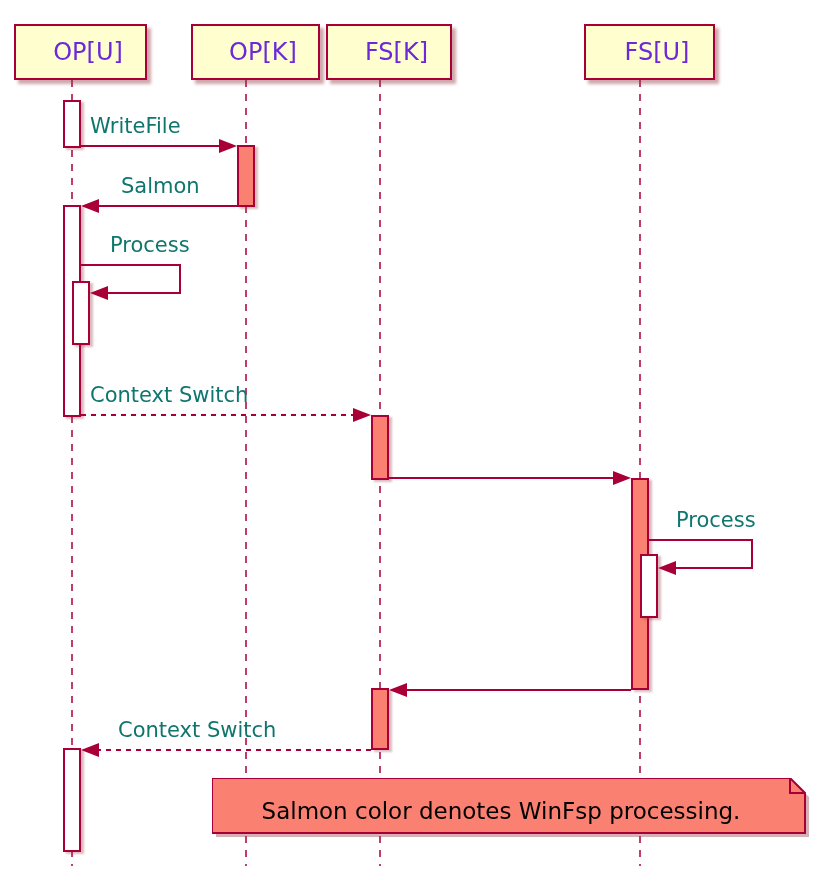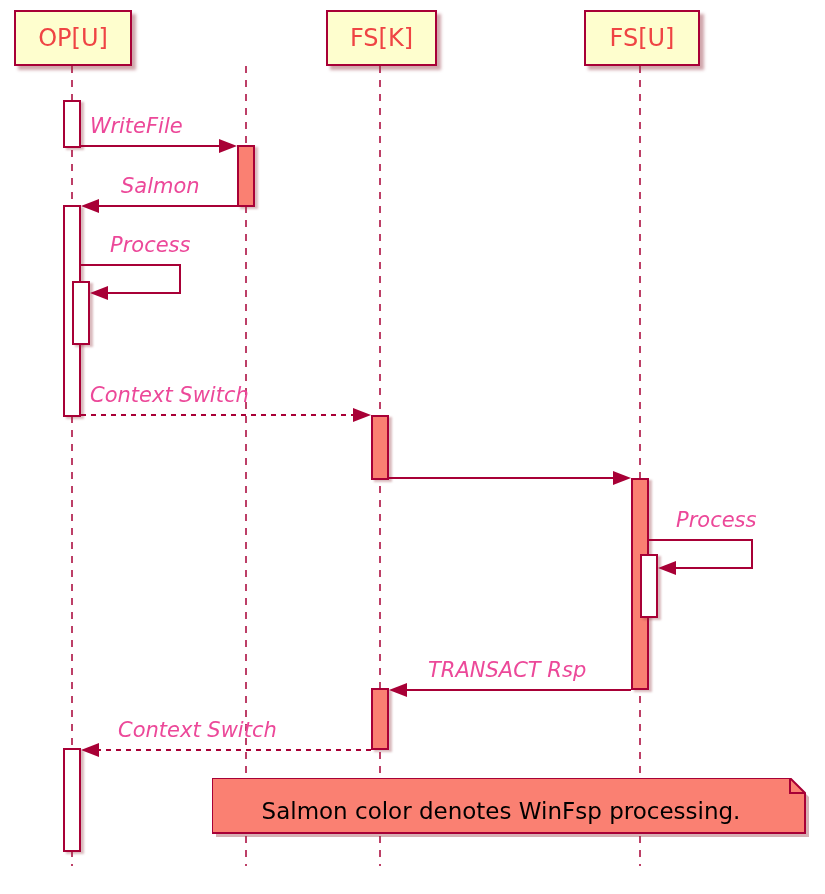--- a/index.html
+++ b/index.html
@@ -2,37 +2,37 @@
 <html><head>
 <meta charset="utf-8">
 <style>
   html,body{margin:0;padding:0;background:#ffffff;}
   #canvas{
     position:relative;width:825px;height:894px;background:#ffffff;
     font-family:"DejaVu Sans", sans-serif;overflow:hidden;
   }
   svg.layer{position:absolute;left:0;top:0;}
   .participant{
-    position:absolute;top:10px;height:52px;
+    position:absolute;top:24px;height:52px;
     background:#FEFECE;border:2px solid #A80036;
     box-shadow:4px 4px 3px rgba(150,60,70,.45);
     display:flex;align-items:center;justify-content:center;
-    font-size:24px;color:#ef4444;z-index:6;
+    font-size:24px;color:#6d28d9;z-index:6;padding-left:15px;
   }
   .bar{
     position:absolute;width:18px;box-sizing:border-box;
     border:2px solid #A80036;
     box-shadow:3px 2px 2px rgba(150,60,70,.35);
     z-index:2;
   }
   .bar.white{background:#ffffff;}
   .bar.salmon{background:#FA8072;}
   .msg-label{
-    position:absolute;font-size:21px;line-height:26px;color:#ec4899;
-    white-space:nowrap;z-index:4;font-style:italic;
+    position:absolute;font-size:21px;line-height:26px;color:#0f766e;
+    white-space:nowrap;z-index:4;
   }
   #note-svg{position:absolute;left:212px;top:778px;z-index:5;}
   #note-text{
     position:absolute;left:212px;top:778px;width:578px;height:65px;
     display:flex;align-items:center;justify-content:center;
     font-size:23px;color:#000;z-index:5;
   }
 </style>
 </head>
 <body>
@@ -79,33 +79,35 @@
       <polygon points="389,690 407,683 407,697"></polygon>
       <polygon points="81,750 99,743 99,757"></polygon>
     </g>
   </svg>
 
   <div class="msg-label" style="left:90px;top:113px">WriteFile</div>
   <div class="msg-label" style="left:121px;top:173px">Salmon</div>
   <div class="msg-label" style="left:110px;top:232px">Process</div>
   <div class="msg-label" style="left:90px;top:382px">Context Switch</div>
   <div class="msg-label" style="left:676px;top:507px">Process</div>
-  <div class="msg-label" style="left:428px;top:657px">TRANSACT Rsp</div>
   <div class="msg-label" style="left:118px;top:717px">Context Switch</div>
 
   <svg id="note-svg" width="602" height="64">
     <polygon points="4,4 582,4 597,19 597,59 4,59" fill="rgba(150,60,70,0.4)"></polygon>
     <polygon points="0,0 578,0 593,15 593,55 0,55" fill="#FA8072" stroke="#A80036" stroke-width="2"></polygon>
     <polyline points="578,0 578,15 593,15" fill="none" stroke="#A80036" stroke-width="2"></polyline>
   </svg>
   <div id="note-text">Salmon color denotes WinFsp processing.</div>
 
   <div class="participant" style="left:14px;width:114px">
     <span>OP[U]</span>
   </div>
+  <div class="participant" style="left:191px;width:110px">
+    <span>OP[K]</span>
+  </div>
   <div class="participant" style="left:326px;width:107px">
     <span>FS[K]</span>
   </div>
   <div class="participant" style="left:584px;width:112px">
     <span>FS[U]</span>
   </div>
 
 </div>
 
 </body></html>

